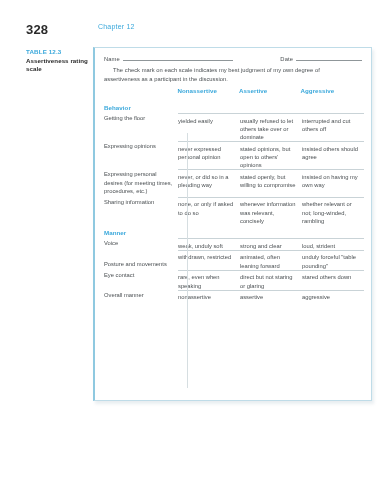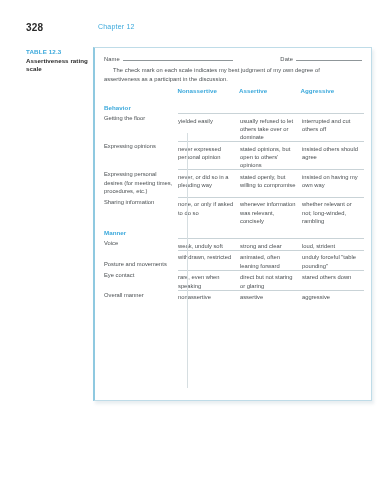--- a/index.html
+++ b/index.html
@@ -28,21 +28,21 @@
     position: absolute;
     top: 22px;
     left: 0;
     right: 0;
     height: 16px;
   }
   .folio {
     position: absolute;
     left: 26px;
     top: 0;
-    font-size: 10px;
+    font-size: 13px;
     font-weight: bold;
     color: #2b2b2b;
     letter-spacing: .2px;
   }
   .chapter-label {
     position: absolute;
     left: 98px;
     top: 1px;
     font-size: 7px;
     color: #3aa8db;

